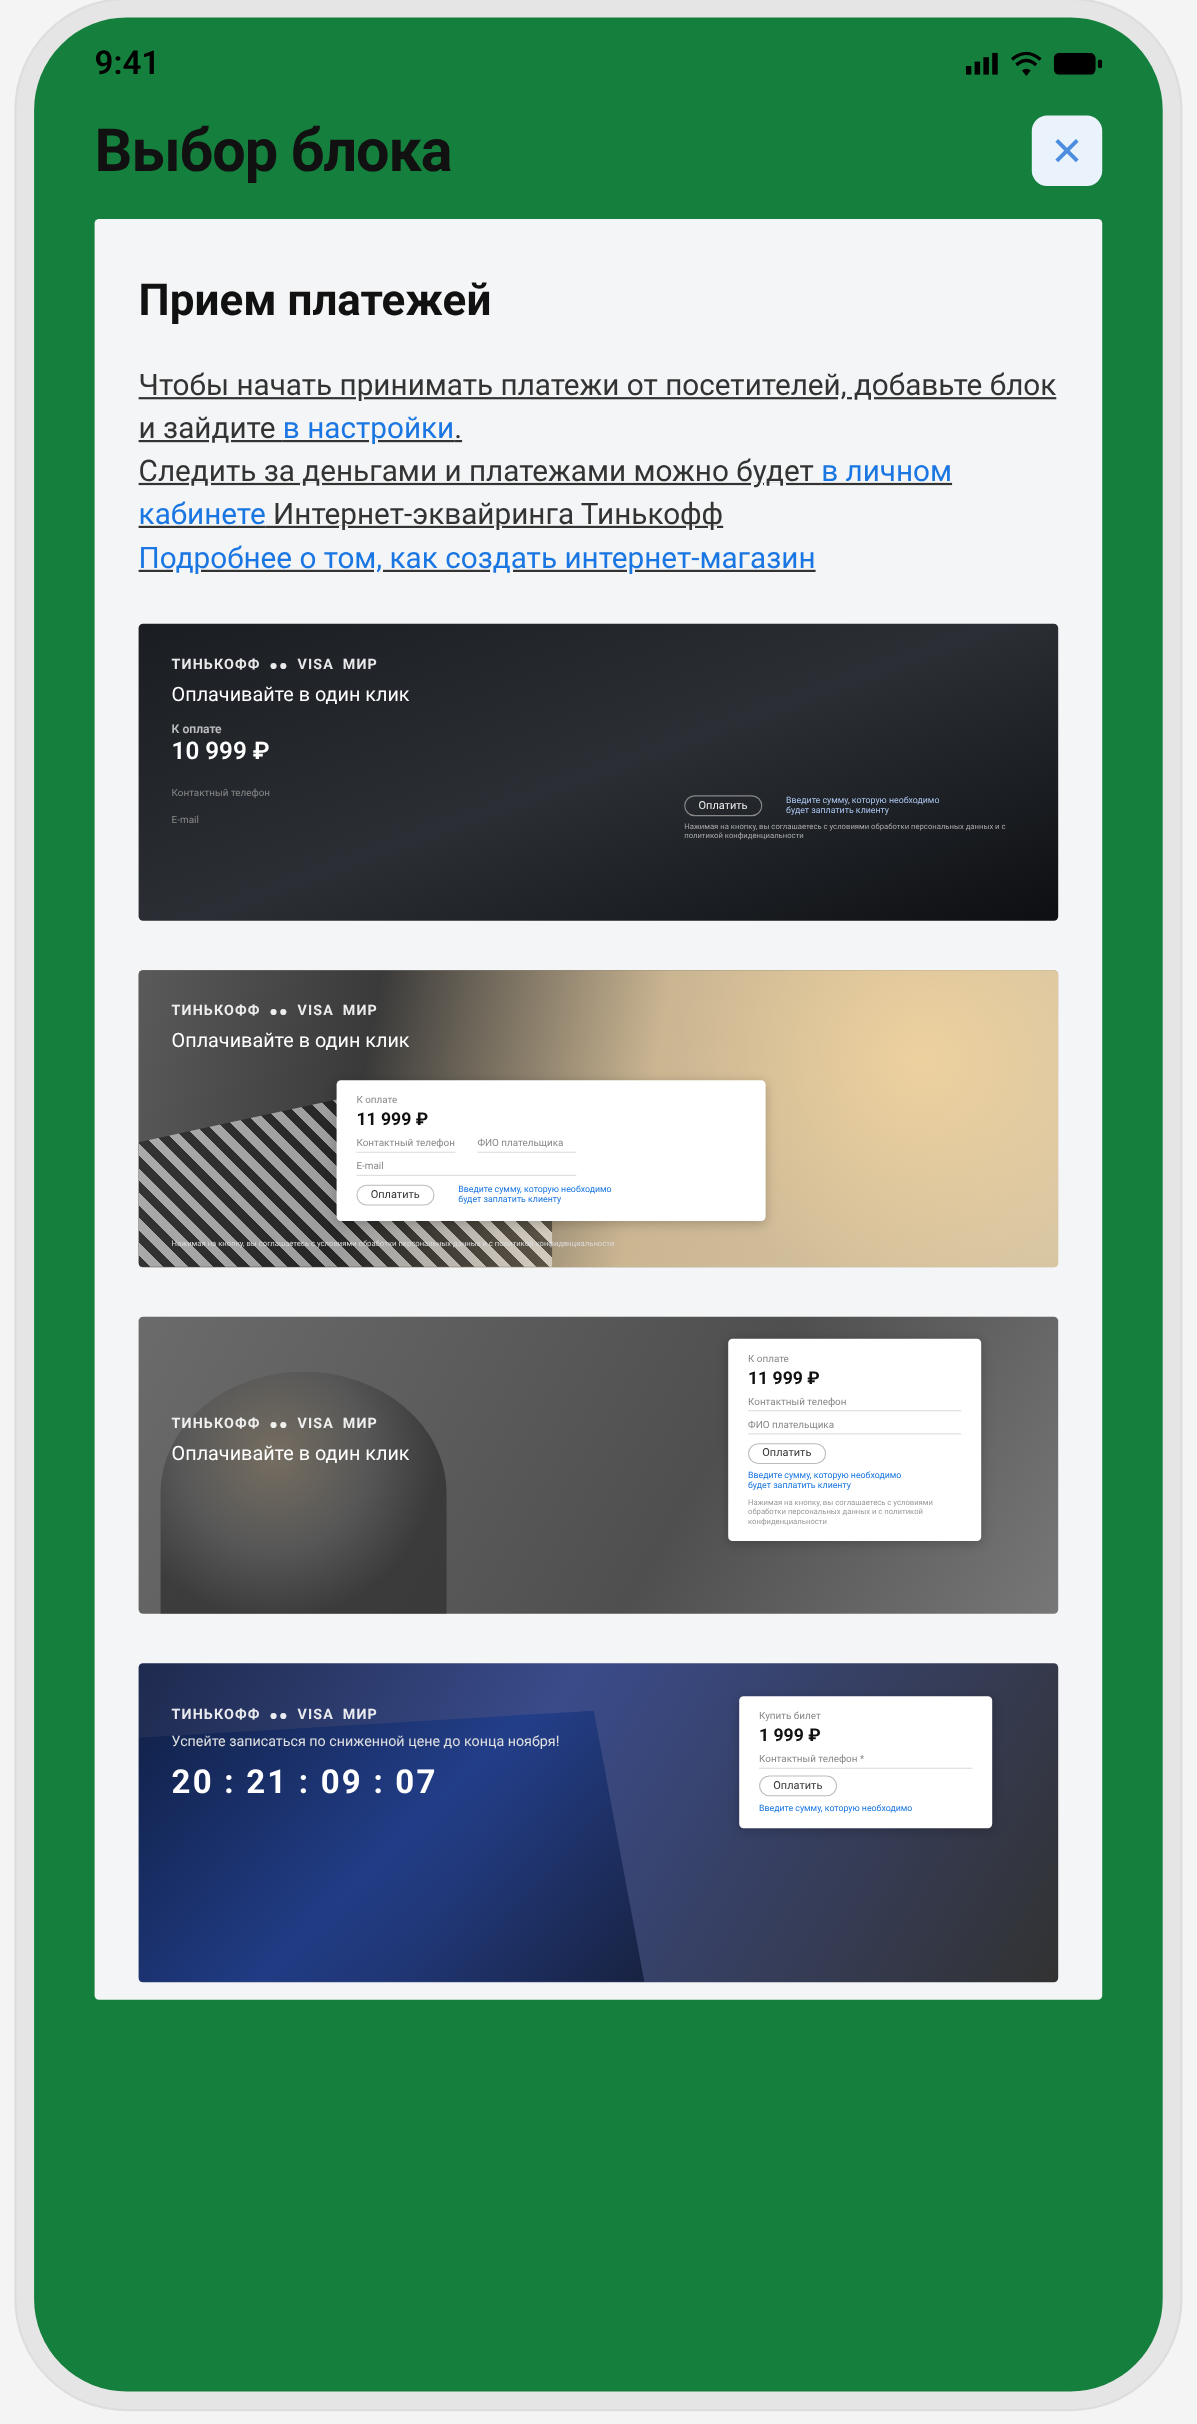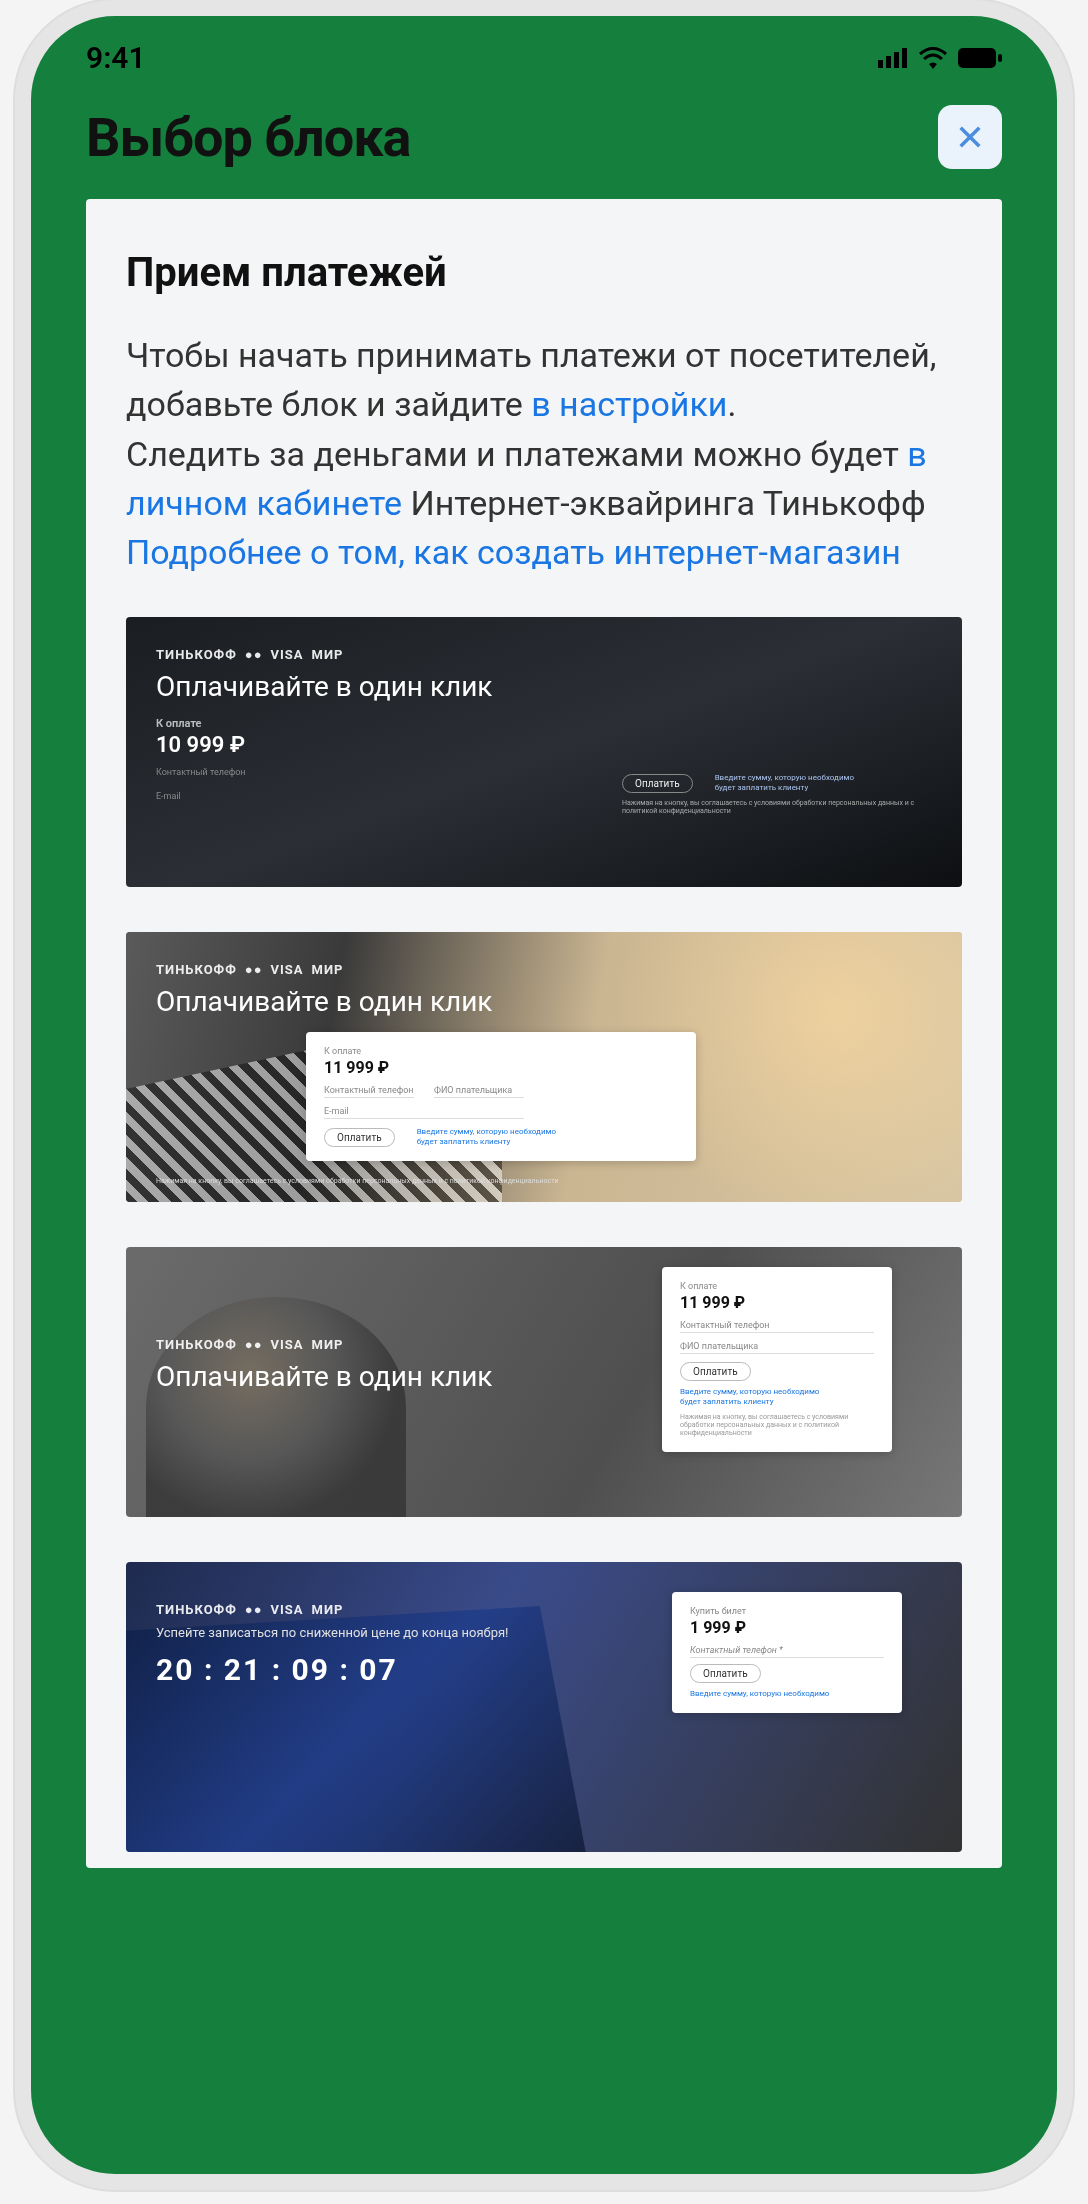--- a/index.html
+++ b/index.html
@@ -8,31 +8,31 @@
   .status-bar{display:flex;justify-content:space-between;align-items:center;padding:24px 55px 10px;font-size:30px;font-weight:600;color:#000;}
   .status-right{display:flex;gap:10px;align-items:center;}
   .signal,.wifi,.battery{display:inline-block;}
   .signal svg,.wifi svg,.battery svg{display:block;}
   .header{display:flex;align-items:center;justify-content:space-between;padding:20px 55px 30px;}
   .header h1{font-size:54px;font-weight:700;color:#111;letter-spacing:-1px;}
   .close-btn{width:64px;height:64px;border-radius:14px;background:#eaf2fb;display:flex;align-items:center;justify-content:center;cursor:pointer;}
   .close-btn svg{width:28px;height:28px;stroke:#4c8de0;stroke-width:3;}
   .content-panel{background:#f4f5f6;margin:0 55px;border-radius:4px;padding:50px 40px 16px;}
   .section-title{font-size:40px;font-weight:700;color:#111;margin-bottom:35px;}
-  .intro-text{font-size:34px;line-height:1.45;color:#333;margin-bottom:40px;}
+  .intro-text{font-size:27px;line-height:1.45;color:#333;margin-bottom:40px;text-decoration:underline;}
   .intro-text a{color:#1976e2;text-decoration:none;}
   .card-list{display:flex;flex-direction:column;gap:45px;}
   .card{position:relative;width:100%;height:270px;border-radius:4px;overflow:hidden;background:#555;display:flex;flex-direction:column;justify-content:flex-start;padding:30px 30px;cursor:pointer;}
   .card.bg1{background:linear-gradient(160deg,#1a1d21 0%,#2b2f35 50%,#0d0f12 100%);}
   .card.bg2{background:linear-gradient(120deg,#4a4a4a 0%,#7a6a53 50%,#c8b18a 100%);}
   .card.bg3{background:linear-gradient(120deg,#6b6b6b 0%,#4f4f4f 60%,#777 100%);}
   .card.bg4{background:linear-gradient(120deg,#1e2a4e 0%,#3a4b8a 40%,#323232 100%);}
   .pay-logos{display:flex;gap:8px;align-items:center;margin-bottom:8px;font-size:13px;color:#fff;font-weight:700;letter-spacing:1px;}
   .pay-logos span{opacity:.9;}
-  .card-heading{color:#fff;font-size:28px;font-weight:400;margin-bottom:14px;}
+  .card-heading{color:#fff;font-size:18px;font-weight:400;margin-bottom:14px;}
   .price-row{color:#fff;font-size:22px;font-weight:600;}
   .price-row .label{font-size:11px;opacity:.7;display:block;margin-bottom:2px;}
   .form-box{position:absolute;background:#fff;border-radius:4px;padding:14px 18px;box-shadow:0 2px 10px rgba(0,0,0,.2);}
   .form-box .flabel{font-size:9px;color:#888;margin-bottom:2px;}
   .form-box .fprice{font-size:16px;font-weight:700;color:#111;margin-bottom:8px;}
   .form-box .ffields{display:flex;gap:20px;margin-bottom:8px;}
   .form-box .ffield{font-size:9px;color:#888;border-bottom:1px solid #ddd;padding-bottom:2px;min-width:90px;}
   .form-box .fbtnrow{display:flex;gap:22px;align-items:center;margin-top:6px;}
   .form-box .fbtn{border:1px solid #bbb;border-radius:12px;padding:3px 12px;font-size:10px;color:#333;white-space:nowrap;}
   .form-box .fhint{font-size:8px;color:#1976e2;line-height:1.2;}
@@ -210,21 +210,21 @@
             <span>ТИНЬКОФФ</span>
             <span>●●</span>
             <span>VISA</span>
             <span>МИР</span>
           </div>
           <div class="countdown-sub">Успейте записаться по сниженной цене до конца ноября!</div>
           <div class="countdown-timer">20 : 21 : 09 : 07</div>
           <div class="form-box" style="right:30px;top:0;width:230px;">
             <div class="flabel">Купить билет</div>
             <div class="fprice">1 999 ₽</div>
-            <div class="ffield" style="margin-bottom:2px;font-style:italic;">Контактный телефон *</div>
+            <div class="ffield" style="margin-bottom:2px;">Контактный телефон *</div>
             <div class="fbtnrow">
               <span class="fbtn">Оплатить</span>
             </div>
             <div class="fhint" style="margin-top:6px;">
               <span>Введите сумму, которую необходимо</span>
             </div>
           </div>
         </div>
       </div>
 

